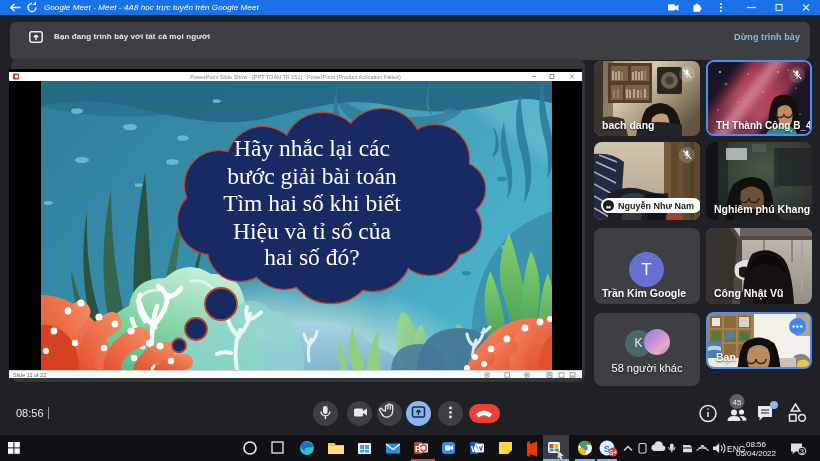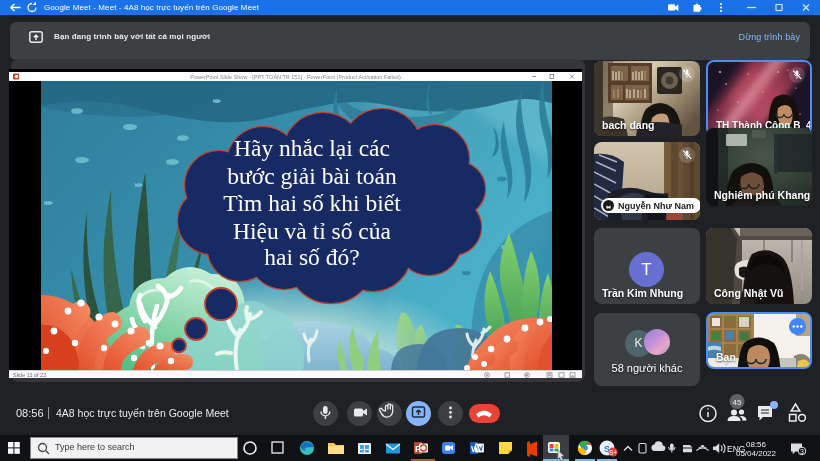--- a/index.html
+++ b/index.html
@@ -1,30 +1,30 @@
 <!DOCTYPE html>
 <html><head>
 <meta charset="utf-8">
 <style>
   * { margin:0; padding:0; box-sizing:border-box; }
   html,body { width:820px; height:461px; overflow:hidden; background:#202124; }
   body { font-family:"Liberation Sans", sans-serif; position:relative; }
   .abs { position:absolute; }
 
   
-  #chromebar { left:0; top:0; width:820px; height:15px; background:#1b72e8; color:#fff; }
+  #chromebar { left:0; top:0; width:820px; height:15px; background:#1b72e8; color:#fff;font-style:italic; }
   #chromebar .title { position:absolute; left:44px; top:3px; font-size:8px; color:#fff; letter-spacing:0.1px; }
 
   
   #meetbg { left:0; top:15px; width:820px; height:420px; background:#202124; }
 
   
   #notif { left:10px; top:22px; width:800px; height:38px; background:#3c4043; border-radius:6px; }
   #notif .txt { position:absolute; left:44px; top:10px; font-size:8px; color:#e8eaed; font-weight:bold; letter-spacing:0.1px;}
-  #notif .stop { position:absolute; right:10px; top:10px; font-size:9px; color:#8ab4f8; font-weight:normal; letter-spacing:0.1px;}
+  #notif .stop { position:absolute; right:10px; top:10px; font-size:9px; color:#8ab4f8; font-weight:bold; letter-spacing:0.1px;}
   #notif .picon { position:absolute; left:19px; top:9px; width:14px; height:12px; }
 
   
   #wrap { left:11px; top:59px; width:574px; height:323px; background:#35363a; border-radius:8px; }
   #pptwin { left:9px; top:69px; width:573px; height:309px; background:#000; }
   #ppttitle { left:9px; top:72px; width:573px; height:9px; background:#fefefe; }
   #ppttitle .t { position:absolute; left:0; right:0; top:1.5px; text-align:center; font-size:5.5px; color:#8a8a8a; }
   #pptstatus { left:9px; top:370px; width:573px; height:8px; background:#fafafa; border-top:1px solid #cfcfcf;}
   #pptstatus .t { position:absolute; left:4px; top:1px; font-size:5.5px; color:#666; }
   #slide { left:41px; top:81px; width:511px; height:289px; }
@@ -487,21 +487,21 @@
       <svg width="11" height="11" viewBox="0 0 11 11">
           <path d="M3 4 l1 -1.6 l1 1 h1 l1 -1 l1 1.6 a3 3 0 0 1 -5 0 z" fill="#fff" opacity="0.9"></path>
           <circle cx="4.2" cy="5" r="0.7" fill="#fff"></circle>
           <circle cx="6.8" cy="5" r="0.7" fill="#fff"></circle>
         </svg>
     </div>
     <span style="font-size:9px;color:#202124;font-weight:bold;white-space:nowrap;">Nguyễn Như Nam</span>
   </div>
 </div>
 
-<div class="tile" style="left:706px;top:128px;height:78px;">
+<div class="tile" style="left:706px;top:142px;height:78px;">
   <svg class="ph" width="106" height="78" viewBox="0 0 106 78">
     <defs>
       <radialGradient id="t4bg" cx="0.55" cy="0.35" r="0.95">
         <stop offset="0" stop-color="#49584a"></stop>
           <stop offset="0.5" stop-color="#313d34"></stop>
           <stop offset="1" stop-color="#141a19"></stop>
       </radialGradient>
     </defs>
     <rect width="106" height="78" fill="url(#t4bg)"></rect>
     <rect x="0" y="0" width="12" height="78" fill="#0f1316"></rect>
@@ -515,21 +515,21 @@
     <path d="M33 56 a5 4.5 0 1 0 10 0 a5 4.5 0 1 0 10 0" fill="none" stroke="#20201e" stroke-width="1.6"></path>
     <path d="M28 44 q16 -13 31 -2 q3 4 4 9 q-8 -10 -17 -10 q-11 0 -19 8 q0 -3 1 -5 z" fill="#11100d"></path>
     <path d="M26 78 q4 -11 24 -11 q20 0 26 11 z" fill="#1c1c1a"></path>
   </svg>
   <div class="name">Nghiêm phú Khang</div>
 </div>
 
 <div class="tile" style="left:594px;top:228px;height:76px;">
   <div style="position:absolute;left:35px;top:24px;width:35px;height:35px;border-radius:50%;background:#6770d2;"></div>
   <div style="position:absolute;left:35px;top:24px;width:35px;height:35px;text-align:center;line-height:35px;font-size:17px;color:#fff;font-family:'Liberation Sans',sans-serif;">T</div>
-  <div class="name">Trần Kim Nhung</div>
+  <div class="name">Trần Kim Google</div>
 </div>
 
 <div class="tile" style="left:706px;top:228px;height:76px;">
   <svg class="ph" width="106" height="76" viewBox="0 0 106 76">
     <defs>
       <linearGradient id="t6bg" x1="0" y1="0" x2="0" y2="1">
         <stop offset="0" stop-color="#c4beb4"></stop>
           <stop offset="1" stop-color="#948d83"></stop>
       </linearGradient>
     </defs>
@@ -596,21 +596,20 @@
           <circle cx="12.3" cy="8.5" r="1.2"></circle>
         </g>
       </svg>
   </div>
   <div class="name" style="bottom:4px;">Bạn</div>
 </div>
 
 <div class="abs" id="botbar">
   <div class="abs" style="left:16px;top:17px;font-size:11px;color:#e8eaed;">08:56</div>
   <div class="abs" style="left:47px;top:15px;font-size:12px;color:#9aa0a6;">|</div>
-  <div class="abs" style="left:56px;top:17px;font-size:10.5px;color:#e8eaed;">4A8 học trực tuyến trên Google Meet</div>
   <div class="cbtn" style="left:313px;"></div>
   <div class="cbtn" style="left:347px;"></div>
   <div class="cbtn" style="left:377px;"></div>
   <div class="cbtn" style="left:406px;background:#8ab4f8;"></div>
   <div class="cbtn" style="left:438px;"></div>
   <div id="redpill"></div>
   <svg class="abs" style="left:300px;top:8px" width="220" height="32" viewBox="0 0 220 32">
 
     <g stroke="#e8eaed" stroke-width="1.4" fill="none">
       <rect x="23" y="8" width="4.6" height="8" rx="2.3" fill="#e8eaed" stroke="none"></rect>
@@ -669,27 +668,20 @@
 <div class="abs" id="taskbar">
   <svg class="abs" style="left:0;top:0" width="820" height="26" viewBox="0 0 820 26">
 
     <g fill="#fdfdfd">
       <rect x="8" y="7" width="5.4" height="5.4"></rect>
         <rect x="14.4" y="7" width="5.4" height="5.4"></rect>
       <rect x="8" y="13.4" width="5.4" height="5.4"></rect>
         <rect x="14.4" y="13.4" width="5.4" height="5.4"></rect>
     </g>
   </svg>
-  <div id="searchbox">
-    <svg style="position:absolute;left:6px;top:4px" width="13" height="13" viewBox="0 0 13 13">
-      <circle cx="5.5" cy="5.5" r="4" fill="none" stroke="#444" stroke-width="1.3"></circle>
-      <path d="M8.5 8.5 l3.5 3.5" stroke="#444" stroke-width="1.3"></path>
-    </svg>
-    <span>Type here to search</span>
-  </div>
   <svg class="abs" style="left:240px;top:0" width="580" height="26" viewBox="0 0 580 26">
 
     <circle cx="10" cy="13" r="6" fill="none" stroke="#eee" stroke-width="1.6"></circle>
 
     <rect x="32" y="7" width="11" height="11" fill="none" stroke="#eee" stroke-width="1.3"></rect>
 
     <circle cx="67" cy="13" r="7" fill="#35c0b8"></circle>
     <path d="M60.5 11 a7 7 0 0 1 13 1 l-7 0.5 q-3 1 -1 3.5 a7.5 7.5 0 0 1 -5 -5 z" fill="#1b6fc0"></path>
 
     <path d="M88 8 h6 l2 2 h8 v9 h-16 z" fill="#f6c65c"></path>

